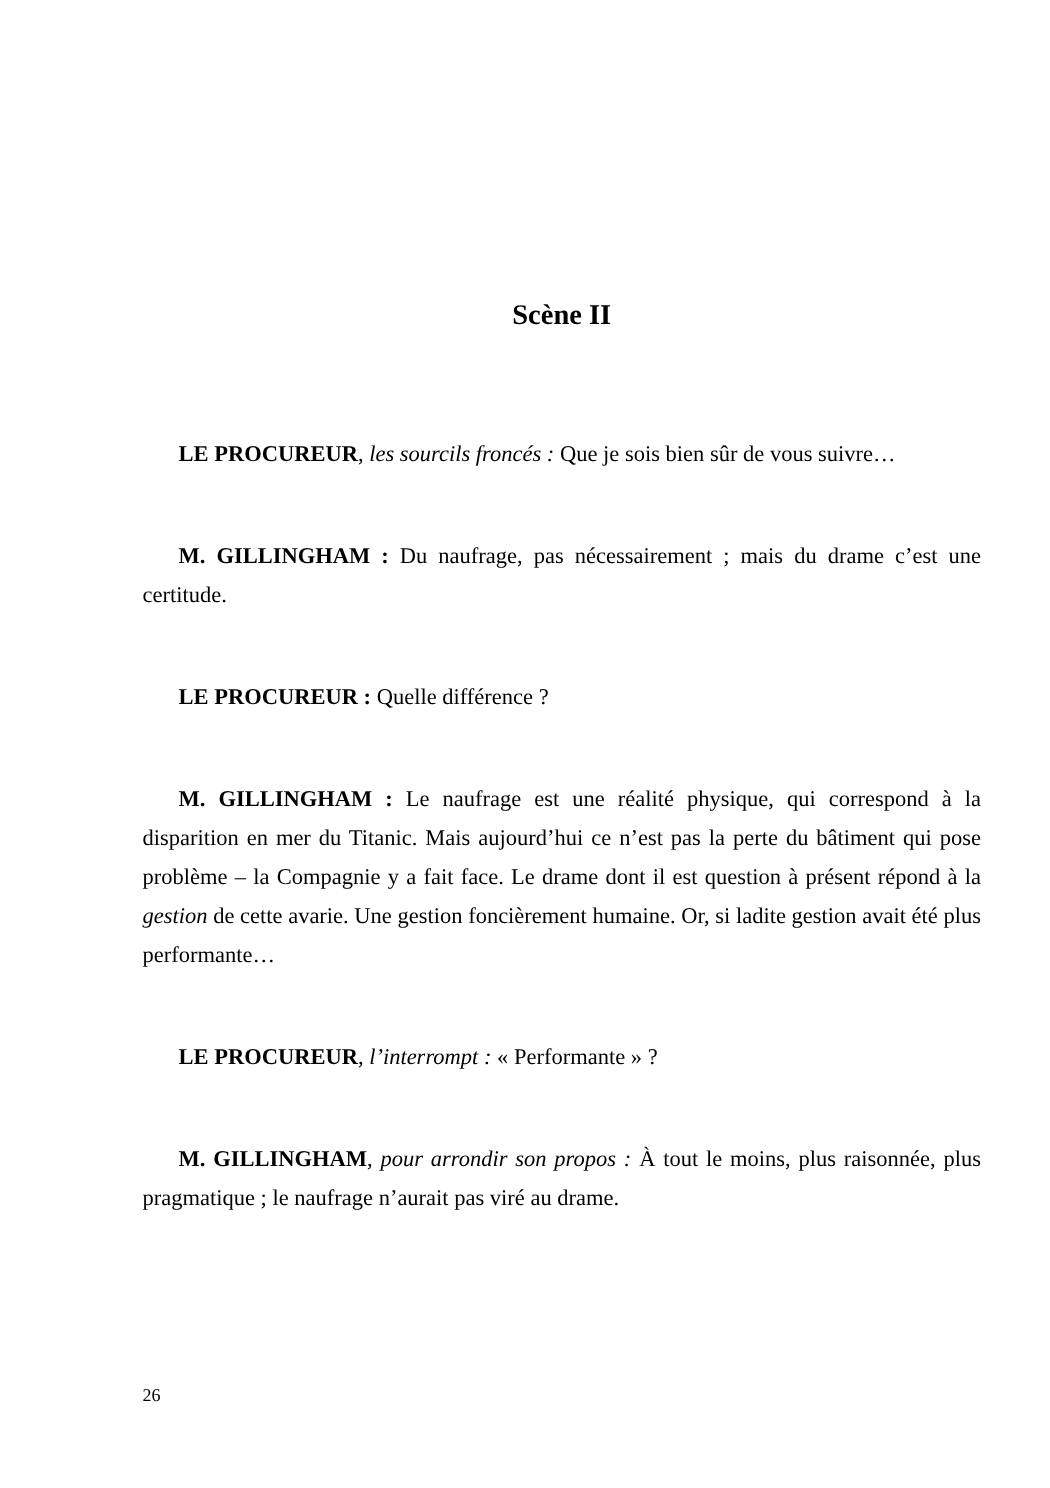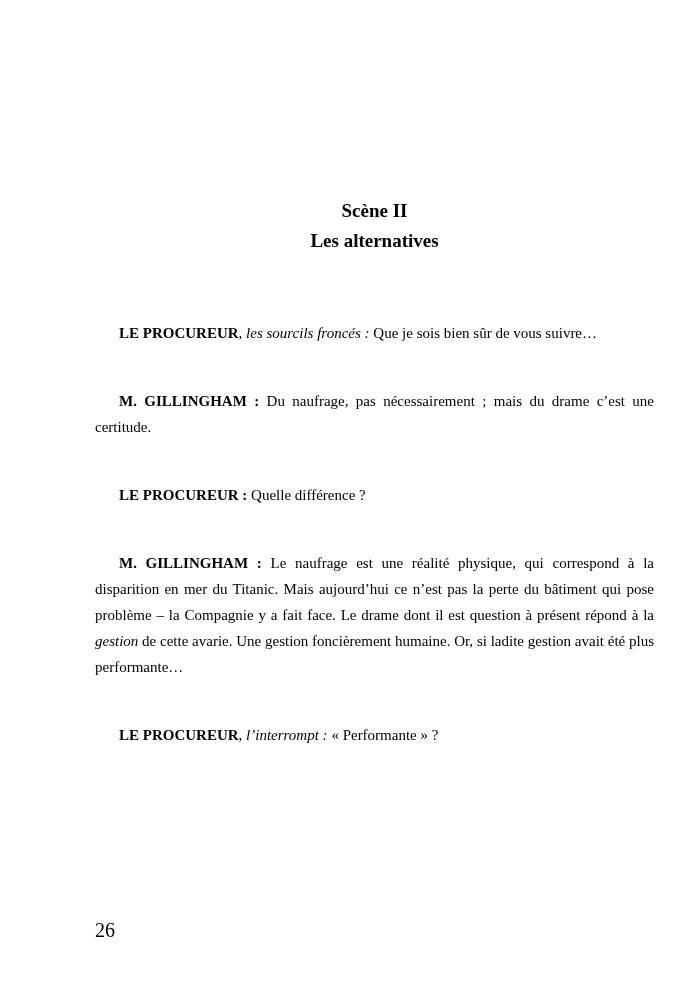--- a/index.html
+++ b/index.html
@@ -38,45 +38,45 @@
   }
   .para.gap {
     margin-top: 42px;
   }
   .seg-bold { font-weight: bold; }
   .seg-italic { font-style: italic; }
   .page-number {
     position: absolute;
     left: 95px;
     bottom: 52px;
-    font-size: 20px;
+    font-size: 12px;
     line-height: 20px;
   }
 </style>
 </head>
 <body>
 
 <div class="page">
 
   <div class="scene-title">
     <div>Scène II</div>
-    <div>Les alternatives</div>
   </div>
 
   <div>
 
     <p class="para"><span class="seg-bold">LE PROCUREUR</span><span>, </span><span class="seg-italic">les sourcils froncés :</span><span> Que je sois bien sûr de vous suivre…</span></p>
 
 
     <p class="para gap"><span class="seg-bold">M. GILLINGHAM :</span><span> Du naufrage, pas nécessairement ; mais du drame c’est une certitude.</span></p>
 
     <p class="para gap"><span class="seg-bold">LE PROCUREUR :</span><span> Quelle différence ?</span></p>
 
     <p class="para gap"><span class="seg-bold">M. GILLINGHAM :</span><span> Le naufrage est une réalité physique, qui correspond à la disparition en mer du Titanic. Mais aujourd’hui ce n’est pas la perte du bâtiment qui pose problème – la Compagnie y a fait face. Le drame dont il est question à présent répond à la </span><span class="seg-italic">gestion</span><span> de cette avarie. Une gestion foncièrement humaine. Or, si ladite gestion avait été plus performante…</span></p>
 
     <p class="para gap"><span class="seg-bold">LE PROCUREUR</span><span>, </span><span class="seg-italic">l’interrompt :</span><span> « Performante » ?</span></p>
 
+    <p class="para gap"><span class="seg-bold">M. GILLINGHAM</span><span>, </span><span class="seg-italic">pour arrondir son propos :</span><span> À tout le moins, plus raisonnée, plus pragmatique ; le naufrage n’aurait pas viré au drame.</span></p>
 
   </div>
 
   <div class="page-number">26</div>
 
 </div>
 
 </body></html>

